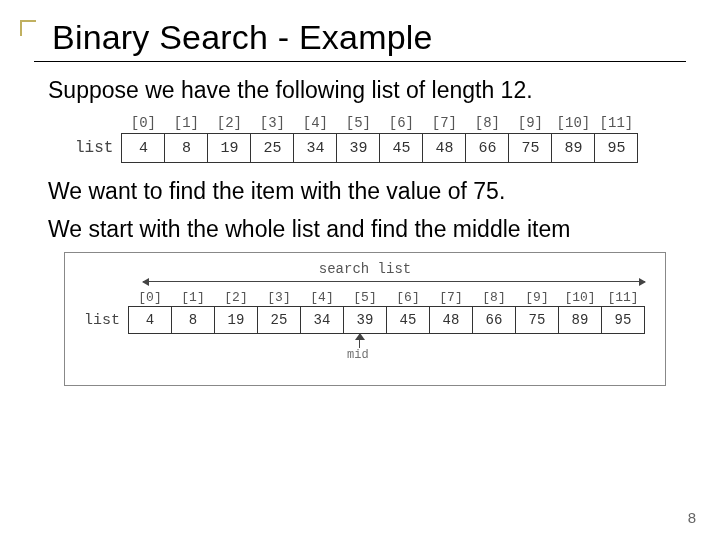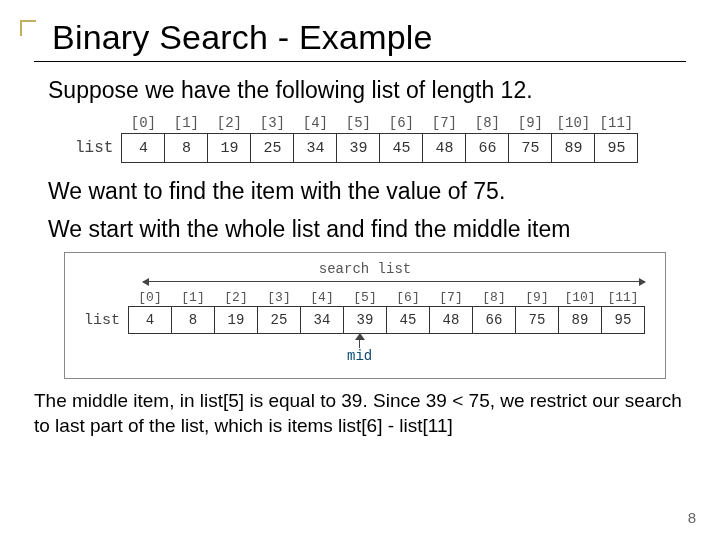--- a/index.html
+++ b/index.html
@@ -84,21 +84,21 @@
   }
   .fig td.label {
     padding-right: 8px;
     font-size: 16px;
     color: #444;
   }
   
   .fig2-wrap {
     margin: 8px 20px 6px 30px;
     border: 1px solid #888;
-    padding: 8px 18px 12px 18px;
+    padding: 8px 18px 19px 18px;
     font-family: "Courier New", monospace;
   }
   .fig2-wrap .searchlabel {
     text-align: center;
     font-size: 14px;
     color: #555;
     margin-bottom: -2px;
   }
   .fig2-wrap .arrows-row {
     position: relative;
@@ -152,22 +152,22 @@
     top: -1px;
     width: 0; height:0;
     border-left: 5px solid transparent;
     border-right: 5px solid transparent;
     border-bottom: 7px solid #444;
   }
   .midarrow .midlabel {
     position: absolute;
     left: 206px;
     top: 14px;
-    font-size: 14px;
-    color: #0c4a6e;
+    font-size: 12px;
+    color: #737373;
   }
 </style>
 </head>
 <body>
 
 <div class="slide">
   <div class="corner"></div>
 
   <h1 class="title">Binary Search - Example</h1>
   <hr class="rule">
@@ -255,16 +255,15 @@
       </tbody>
         </table>
     </div>
     <div class="midarrow">
       <div class="head"></div>
       <div class="shaft"></div>
       <div class="midlabel">mid</div>
     </div>
   </div>
 
-  <p class="conclusion">The middle item, in list[5] is equal to 39.  Since 39 &lt; 75, we restrict our search to last part of the list, which is items list[6] - list[11]</p>
 
   <div class="pagenum">8</div>
 </div>
 
 </body></html>

